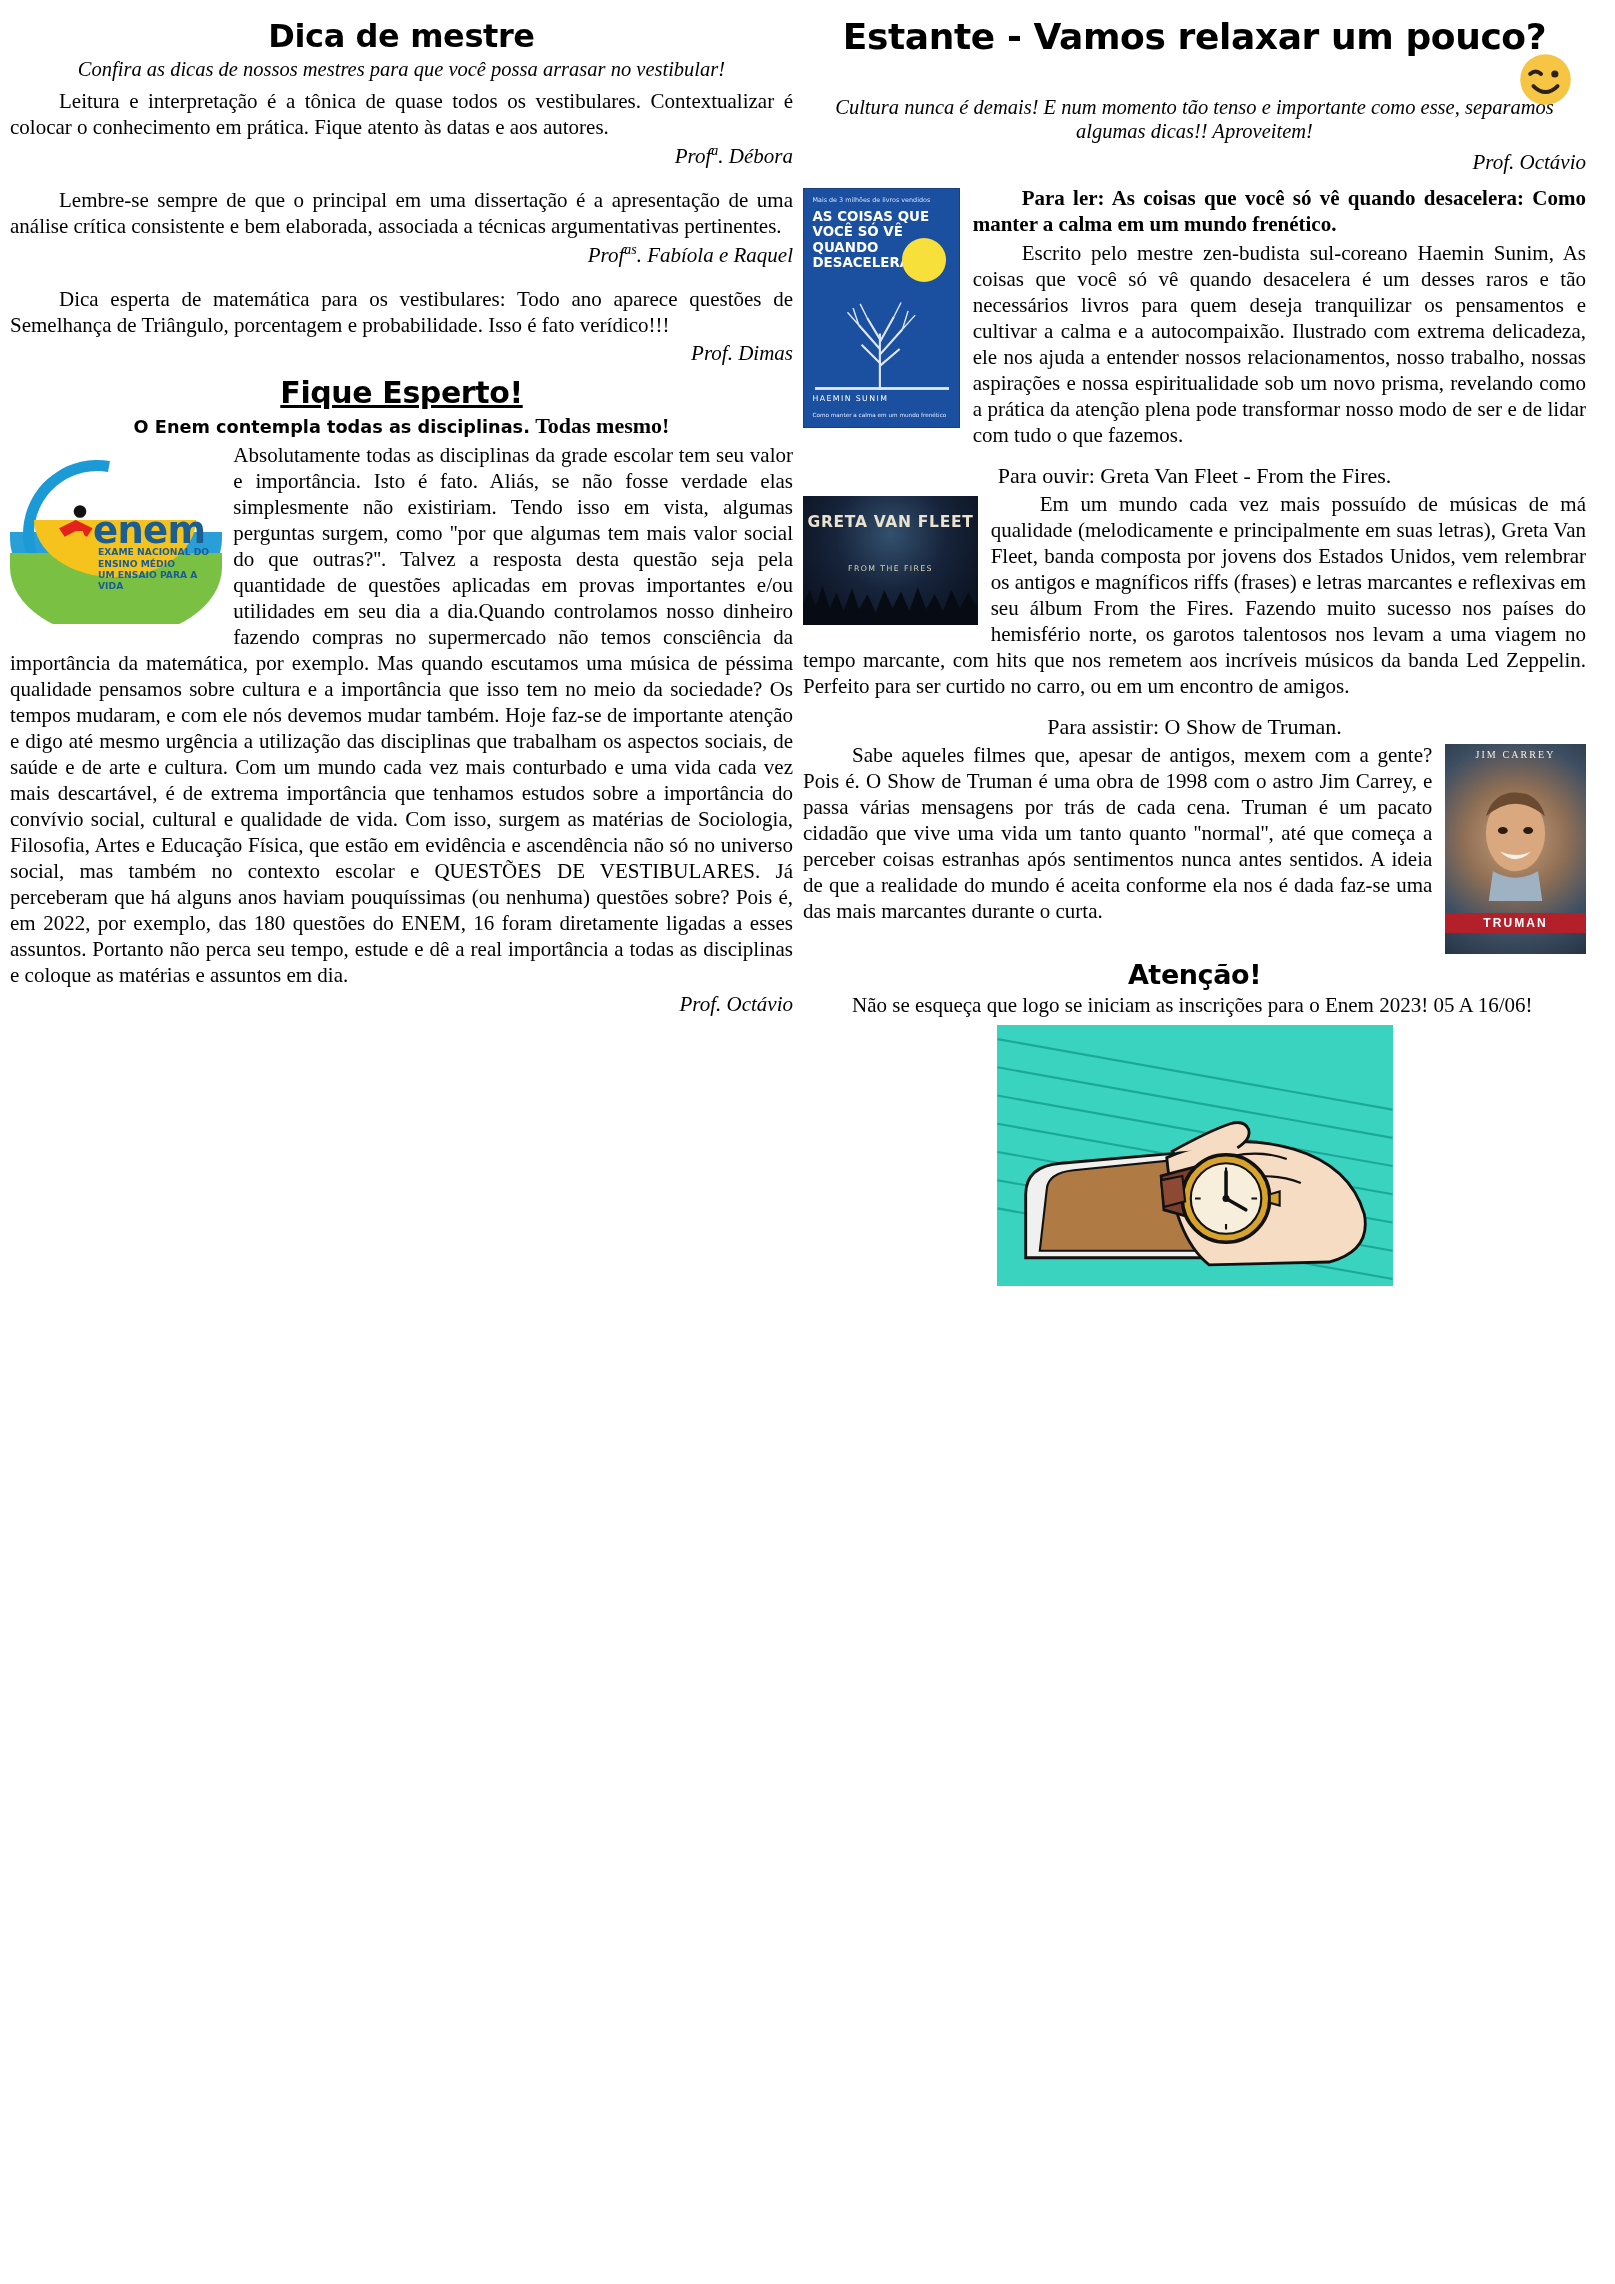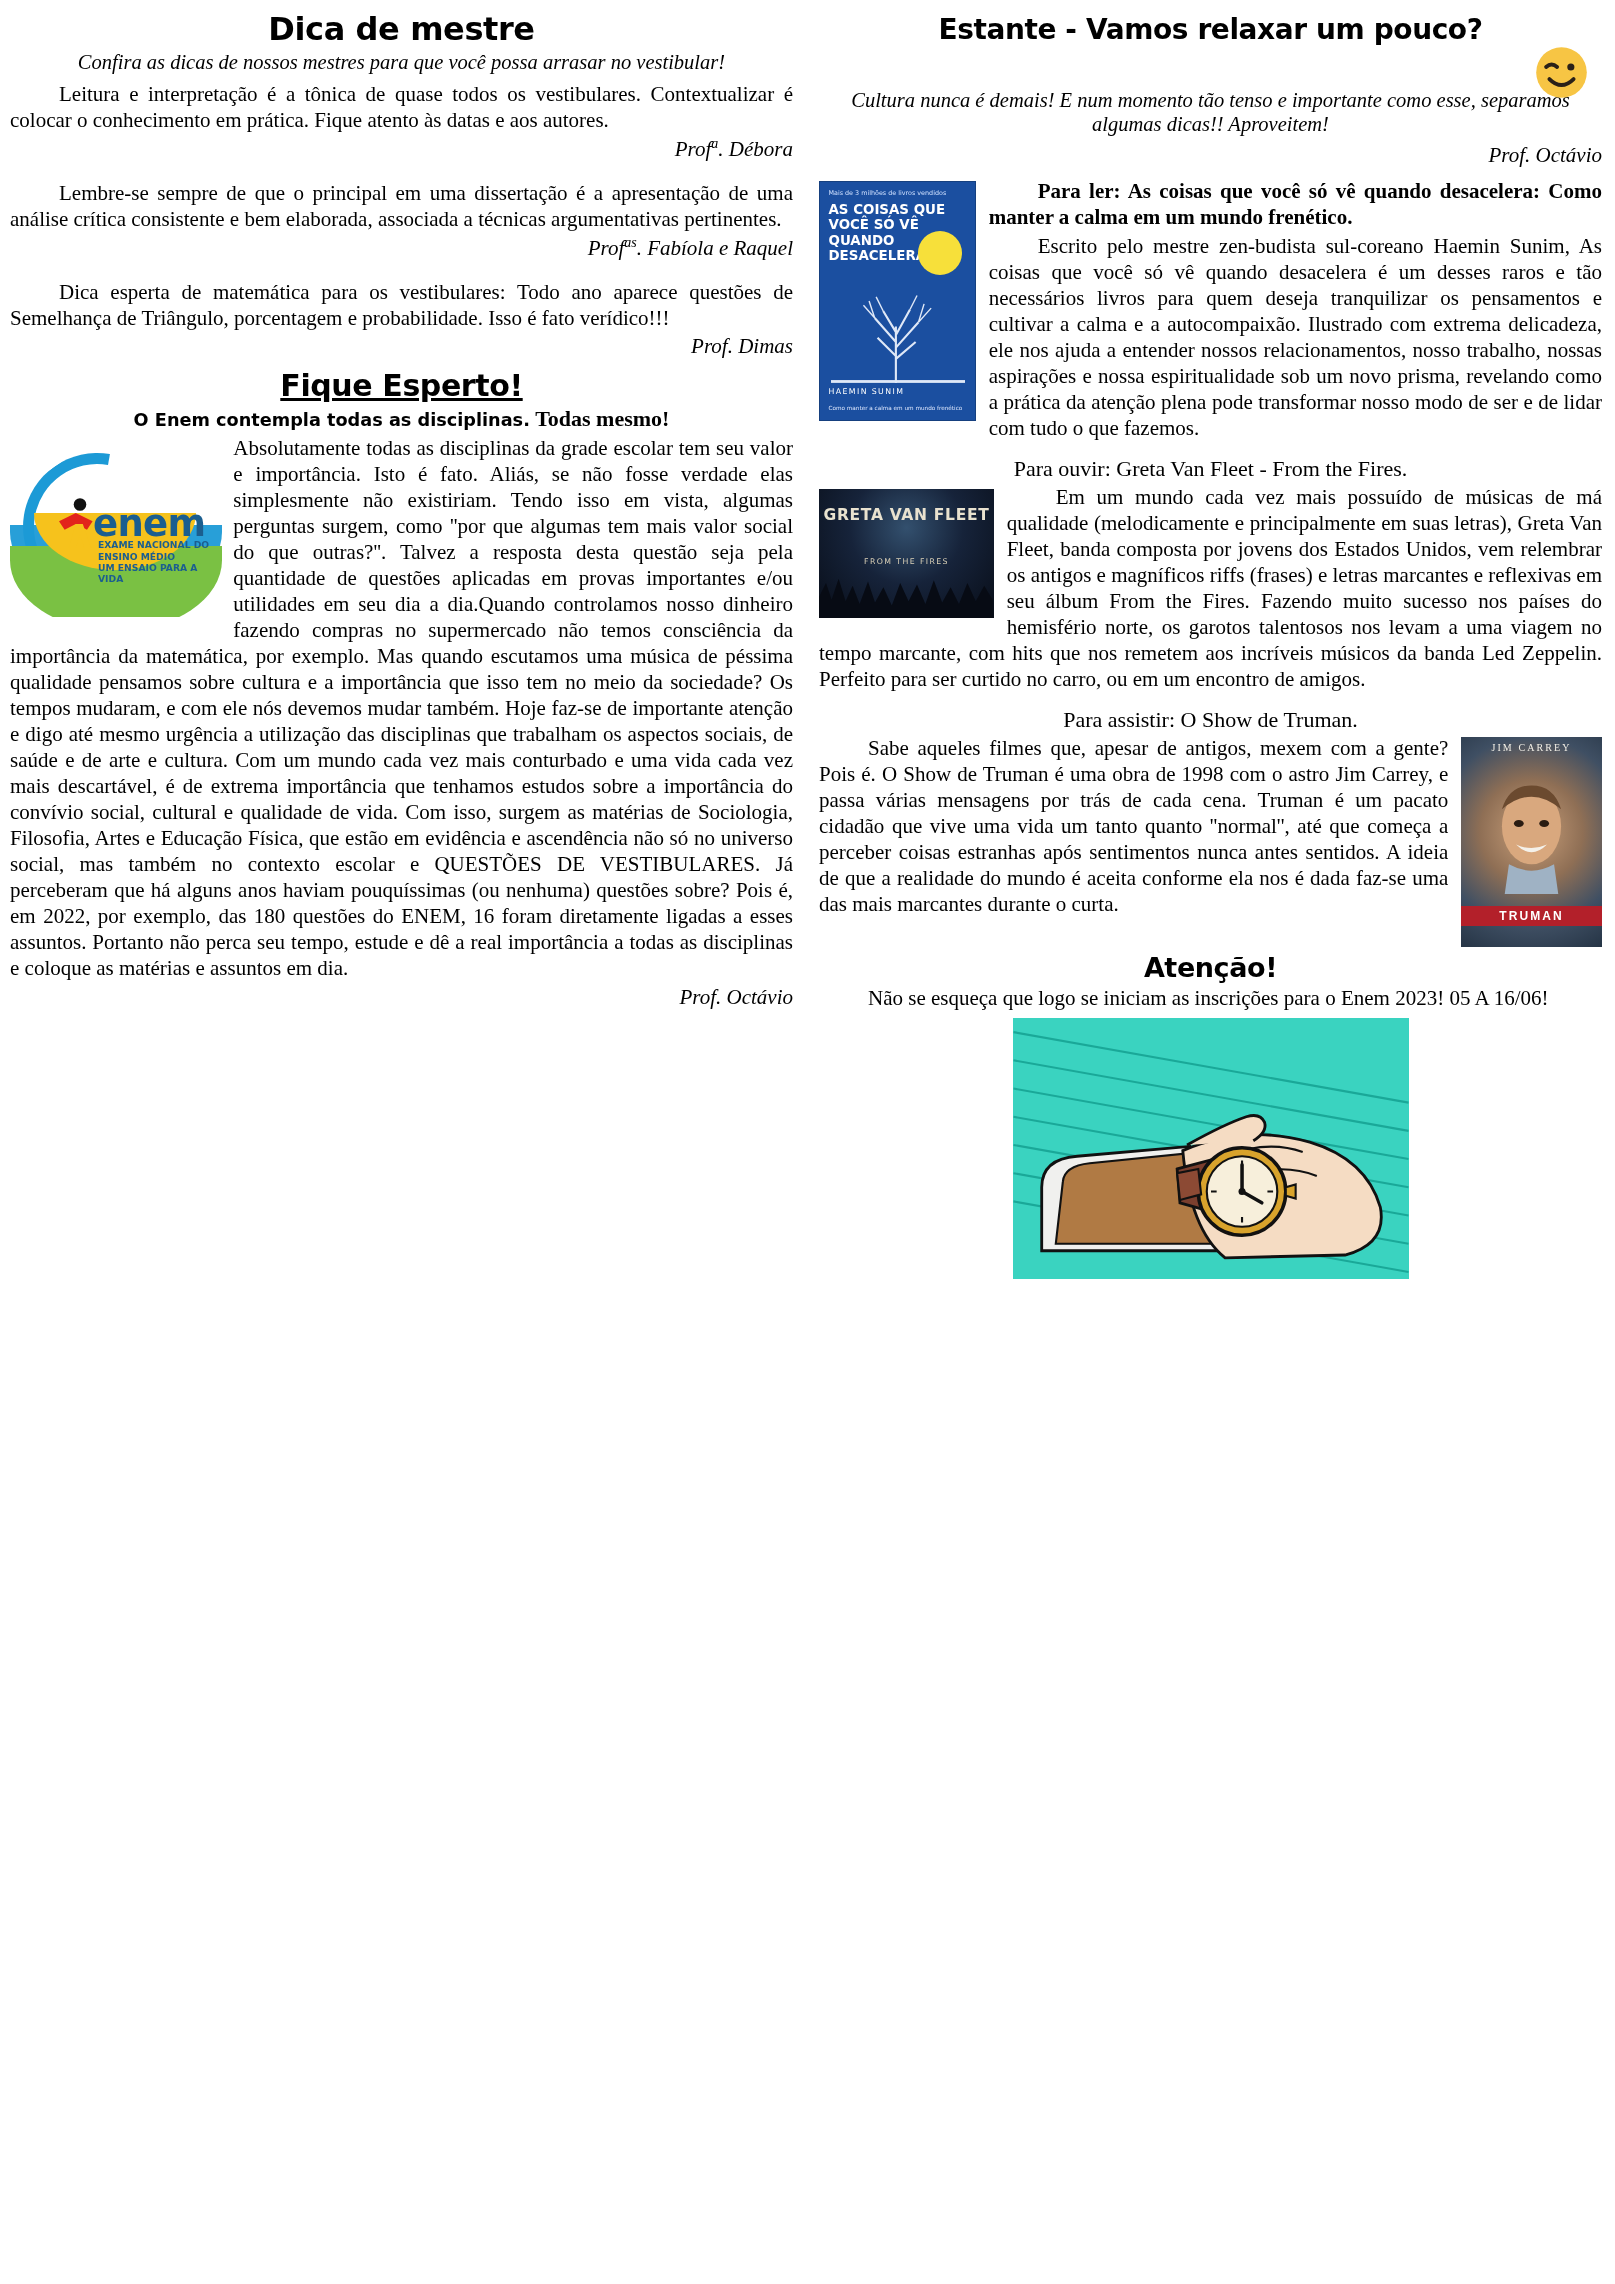--- a/index.html
+++ b/index.html
@@ -10,40 +10,40 @@
     background: #ffffff;
     font-family: "Liberation Serif", serif;
     color: #000000;
     position: relative;
     overflow: hidden;
   }
   .page {
     width: 1616px;
     height: 2000px;
     display: flex;
-    padding: 12px 10px 0 10px;
-    gap: 26px;
+    padding: 19px 10px 0 10px;
+    gap: 10px;
   }
   .col {
     width: 783px;
     position: relative;
   }
   .col-left { width: 783px; }
   .col-right { width: 783px; }
 
   h1.head {
     font-family: "DejaVu Sans", sans-serif;
     font-weight: bold;
     text-align: center;
     margin: 0 0 2.8px 0;
     letter-spacing: -0.4px;
   }
   .head-dica { font-size: 32px; line-height: 35px; }
   .head-fique { font-size: 30px; line-height: 34px; margin-top: 20px; text-decoration: underline; }
-  .head-estante { font-size: 28px; line-height: 35px; letter-spacing: -0.7px; }
+  .head-estante { font-size: 36px; line-height: 35px; letter-spacing: -0.7px; }
   .head-atencao { font-size: 27px; line-height: 31px; margin-top: 18.4px; }
 
   .ital-intro {
     font-style: italic;
     font-size: 20.5px;
     line-height: 24px;
     margin: 0 0 7px 0;
     text-align: center;
   }
   p.body {

